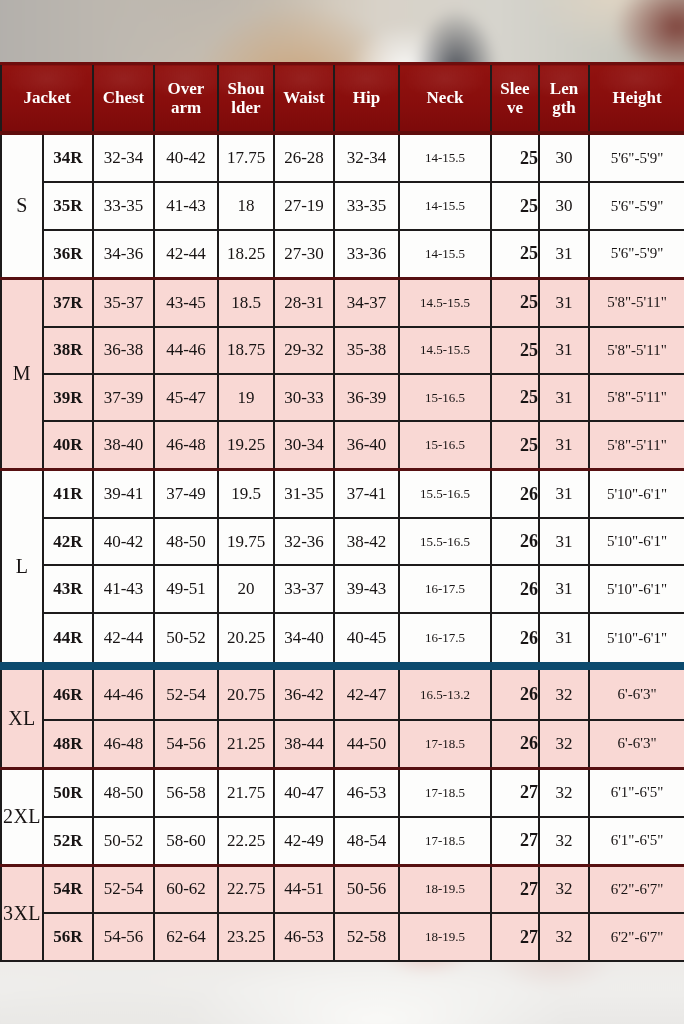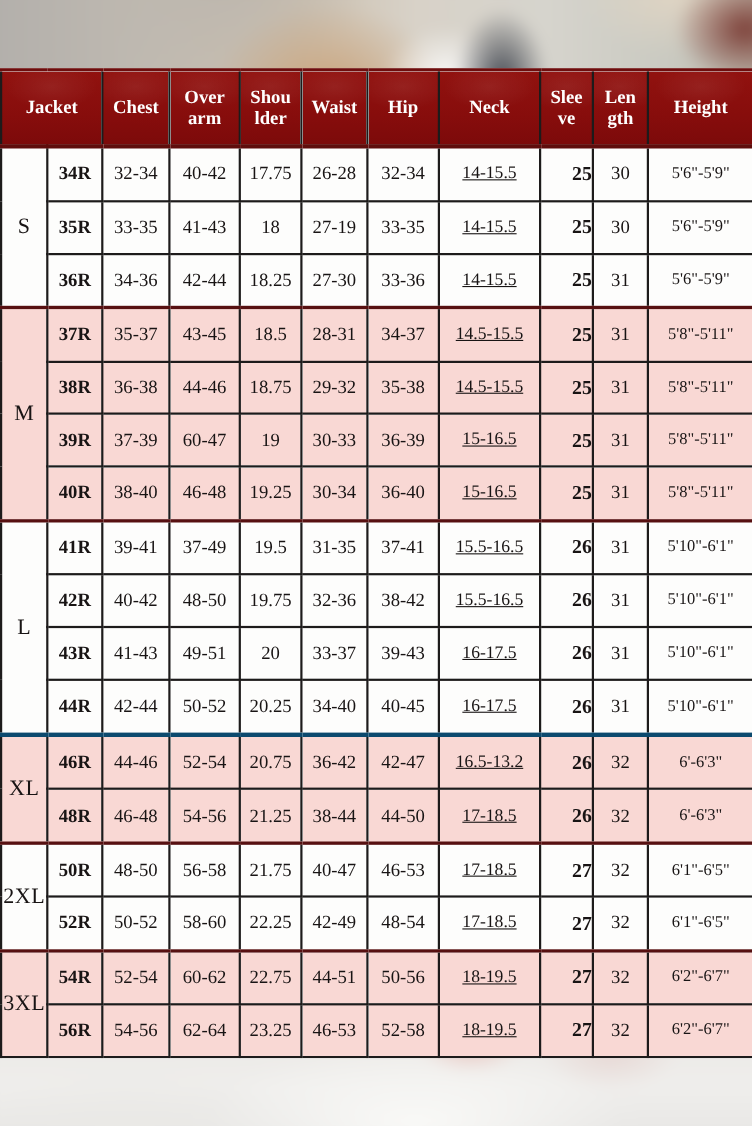--- a/index.html
+++ b/index.html
@@ -55,24 +55,24 @@
     color:#fff;
     font-weight:bold;font-size:17px;line-height:1.12;
     white-space:pre-line;
     border-bottom:4px solid #5f0d0c;
     border-top:3px solid #6e0d0d;
   }
   .size-chart td{font-size:17px;}
   tr.white td{background:#fdfdfc;}
   tr.pink td{background:#f9d8d4;}
   tr.group-start td{border-top:3px solid #571011;}
-  tr.maroon-sep td{border-top:4px solid #0c4a6e;}
+  tr.maroon-sep td{border-top:8px solid #0c4a6e;}
   td.group-cell{font-size:20px;letter-spacing:.5px;}
   td.cell-sleeve{font-weight:bold;font-size:18px;padding-left:28px;}
-  td.cell-neck{font-size:16px;text-decoration:underline;}
+  td.cell-neck{font-size:13px;}
   td.cell-height{font-size:15px;}
   td.cell-jacket{font-size:17px;font-weight:bold;}
 </style>
 </head>
 <body>
 
 <div class="screen">
 
   <div class="photo-top">
     <div class="blur"></div>
@@ -169,21 +169,21 @@
           <td class="cell-waist">29-32</td>
           <td class="cell-hip">35-38</td>
           <td class="cell-neck">14.5-15.5</td>
           <td class="cell-sleeve">25.5</td>
           <td class="cell-length">31</td>
           <td class="cell-height">5'8"-5'11"</td>
         </tr>
         <tr class="pink">
           <td class="cell-jacket">39R</td>
           <td class="cell-chest">37-39</td>
-          <td class="cell-overarm">60-47</td>
+          <td class="cell-overarm">45-47</td>
           <td class="cell-shoulder">19</td>
           <td class="cell-waist">30-33</td>
           <td class="cell-hip">36-39</td>
           <td class="cell-neck">15-16.5</td>
           <td class="cell-sleeve">25.5</td>
           <td class="cell-length">31</td>
           <td class="cell-height">5'8"-5'11"</td>
         </tr>
         <tr class="pink">
           <td class="cell-jacket">40R</td>

